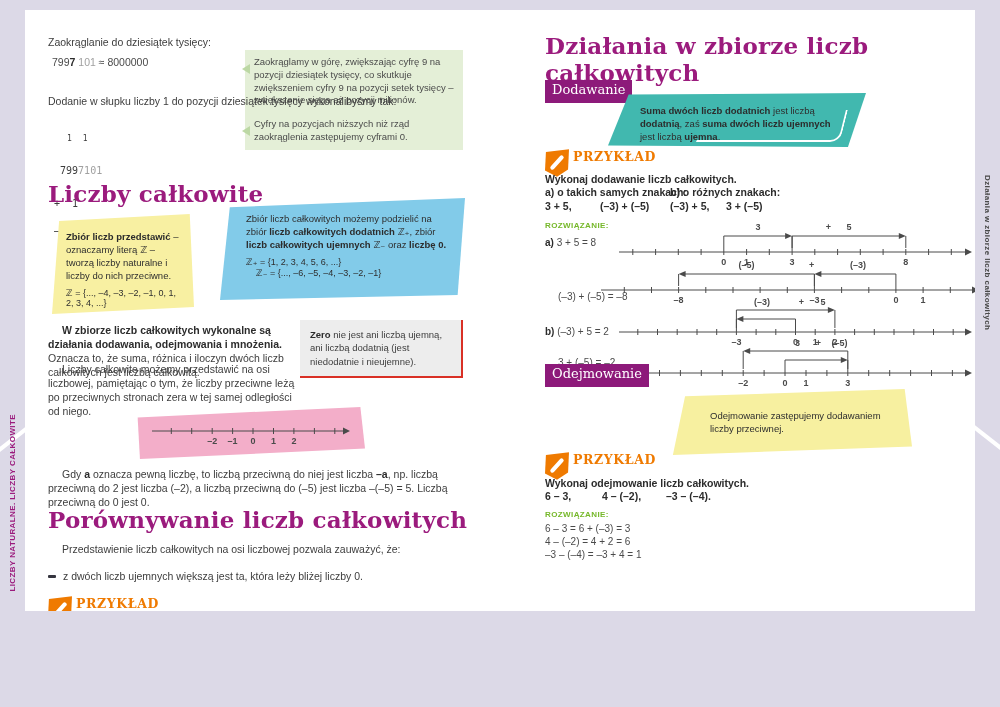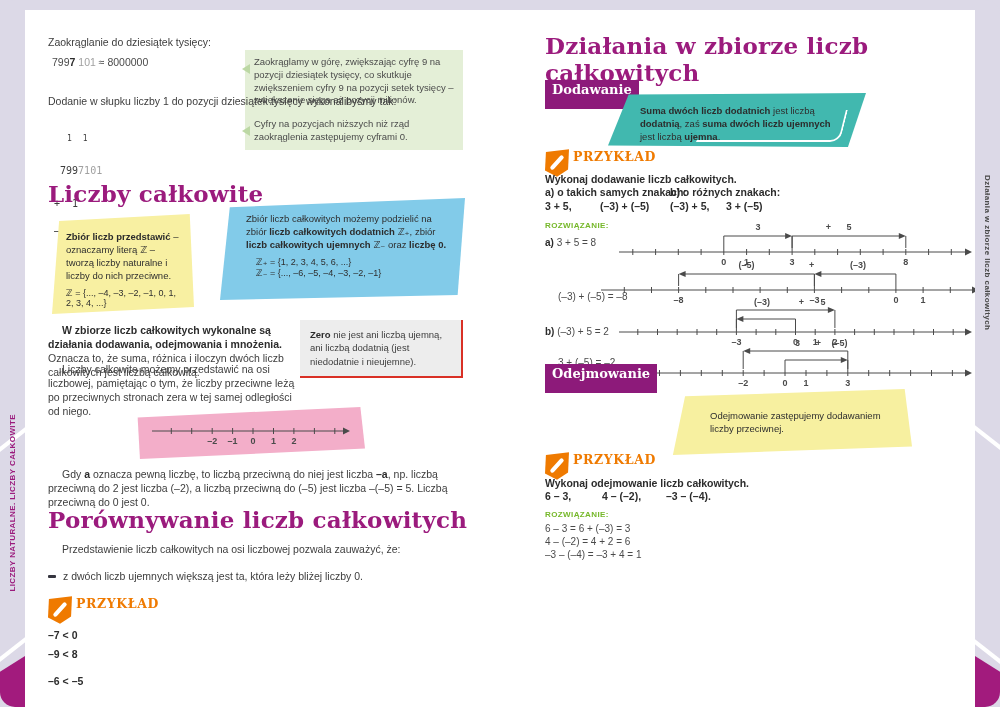--- a/index.html
+++ b/index.html
@@ -1,18 +1,18 @@
 <!DOCTYPE html>
 <html><head>
 <meta charset="utf-8">
 <style>
   * { margin:0; padding:0; box-sizing:border-box; }
   html,body { width:1000px; height:707px; }
   body { font-family:"Liberation Sans","DejaVu Sans",sans-serif; background:#dcd9e7; color:#3d3d3d; }
-  .spread { position:relative; width:1000px; height:707px; overflow:hidden;border-radius:15px; }
+  .spread { position:relative; width:1000px; height:611px; overflow:hidden; }
   .sheet { position:absolute; left:25px; top:10px; width:950px; height:697px; background:#ffffff; }
 
   
   .strip { position:absolute; top:0; width:25px; height:707px; background:#dcd9e7; }
   .strip.left { left:0; } .strip.right { right:0; }
   .vlabel { position:absolute; font-size:8px; font-weight:bold; letter-spacing:.4px; white-space:nowrap; }
   .vlabel.l { writing-mode:vertical-rl; transform:rotate(180deg); color:#9b1b7d; left:8px; bottom:115px; }
   .vlabel.r { writing-mode:vertical-rl; color:#4a4a4a; right:8px; top:175px; }
   .corner { position:absolute; bottom:0; width:25px; height:52px; background:#a21b7d; }
   .corner.l { left:0; clip-path:polygon(0 32%,100% 2%,100% 100%,0 100%); }
@@ -44,21 +44,21 @@
   .pinkB { background:#f3aec9; clip-path:polygon(2% 20%,98% 0,100% 80%,3% 100%); }
   .tealB { background:#41b8af; clip-path:polygon(8% 3%,100% 0,93% 100%,0 97%); }
   .yellowR { background:#f7f0a0; clip-path:polygon(7% 11%,97% 0,100% 87%,2% 100%); }
   .tealB::after { content:""; position:absolute; right:22px; bottom:5px; width:55%; height:55%;
      border-right:2px solid #fff; border-bottom:2px solid #fff; border-radius:0 0 10px 0; transform:skewX(-14deg); }
   .box-txt { font-size:9.5px; line-height:1.38; color:#2e2e2e; }
   .set-line { font-size:9px; margin-top:6px; color:#2e2e2e; }
 
   .zero-box { background:#ededed; border-right:2px solid #d93025; border-bottom:2px solid #d93025; padding:8px 10px; font-size:9.5px; line-height:1.4; }
 
-  .badge { display:inline-block; font-family:"DejaVu Serif","Liberation Serif",serif; font-weight:bold; font-size:13px; color:#fff; background:#8d1a7a; padding:2px 7px 12px; }
+  .badge { display:inline-block; font-family:"DejaVu Serif","Liberation Serif",serif; font-weight:normal; font-size:13px; color:#fff; background:#8d1a7a; padding:2px 7px 6px; }
 
   .przyklad { display:flex; align-items:flex-start; gap:4px; }
   .przyklad .lbl { font-family:"DejaVu Serif","Liberation Serif",serif; font-weight:bold; font-size:12.5px; color:#ef7a00; letter-spacing:.6px; padding-bottom:2px; }
 
   .bullet-row { display:flex; gap:7px; }
   .bullet-marker { width:8px; height:3px; background:#35353f; border-radius:1px; margin-top:5px; flex:none; }
 
   .green-lbl { font-size:8px; font-weight:bold; color:#76b82a; letter-spacing:.4px; }
   .math-line { font-size:10px; color:#4a4a4a; }
   .math-line b { color:#2c2c2c; }
@@ -91,21 +91,21 @@
   <div class="blob yellowL" style="left:52px; top:214px; width:142px; height:100px;">
     <div class="inner" style="padding:16px 12px 0 14px;">
       <div class="box-txt"><b>Zbiór liczb przedstawić</b> – oznaczamy literą ℤ – tworzą liczby naturalne i liczby do nich przeciwne.</div>
       <div class="set-line">ℤ = {..., –4, –3, –2, –1, 0, 1, 2, 3, 4, ...}</div>
     </div>
   </div>
 
   <div class="blob blueB" style="left:220px; top:198px; width:245px; height:102px;">
     <div class="inner" style="padding:14px 16px 0 26px;">
       <div class="box-txt">Zbiór liczb całkowitych możemy podzielić na zbiór <b>liczb całkowitych dodatnich</b> ℤ₊, zbiór <b>liczb całkowitych ujemnych</b> ℤ₋ oraz <b>liczbę 0.</b></div>
-      <div class="set-line" style="margin-left:10px;">ℤ₊ = {1, 2, 3, 4, 5, 6, ...}</div>
+      <div class="set-line" style="">ℤ₊ = {1, 2, 3, 4, 5, 6, ...}</div>
       <div class="set-line" style="margin-left:10px; margin-top:1px;">ℤ₋ = {..., –6, –5, –4, –3, –2, –1}</div>
     </div>
   </div>
 
   <div class="abs body-txt indent" style="left:48px; top:324px; width:248px;"><b>W zbiorze liczb całkowitych wykonalne są działania dodawania, odejmowania i mnożenia.</b> Oznacza to, że suma, różnica i iloczyn dwóch liczb całkowitych jest liczbą całkowitą.</div>
 
   <div class="abs zero-box" style="left:300px; top:320px; width:163px;"><b>Zero</b> nie jest ani liczbą ujemną, ani liczbą dodatnią (jest niedodatnie i nieujemne).</div>
 
   <div class="abs body-txt indent" style="left:48px; top:363px; width:254px;">Liczby całkowite możemy przedstawić na osi liczbowej, pamiętając o tym, że liczby przeciwne leżą po przeciwnych stronach zera w tej samej odległości od niego.</div>
 

